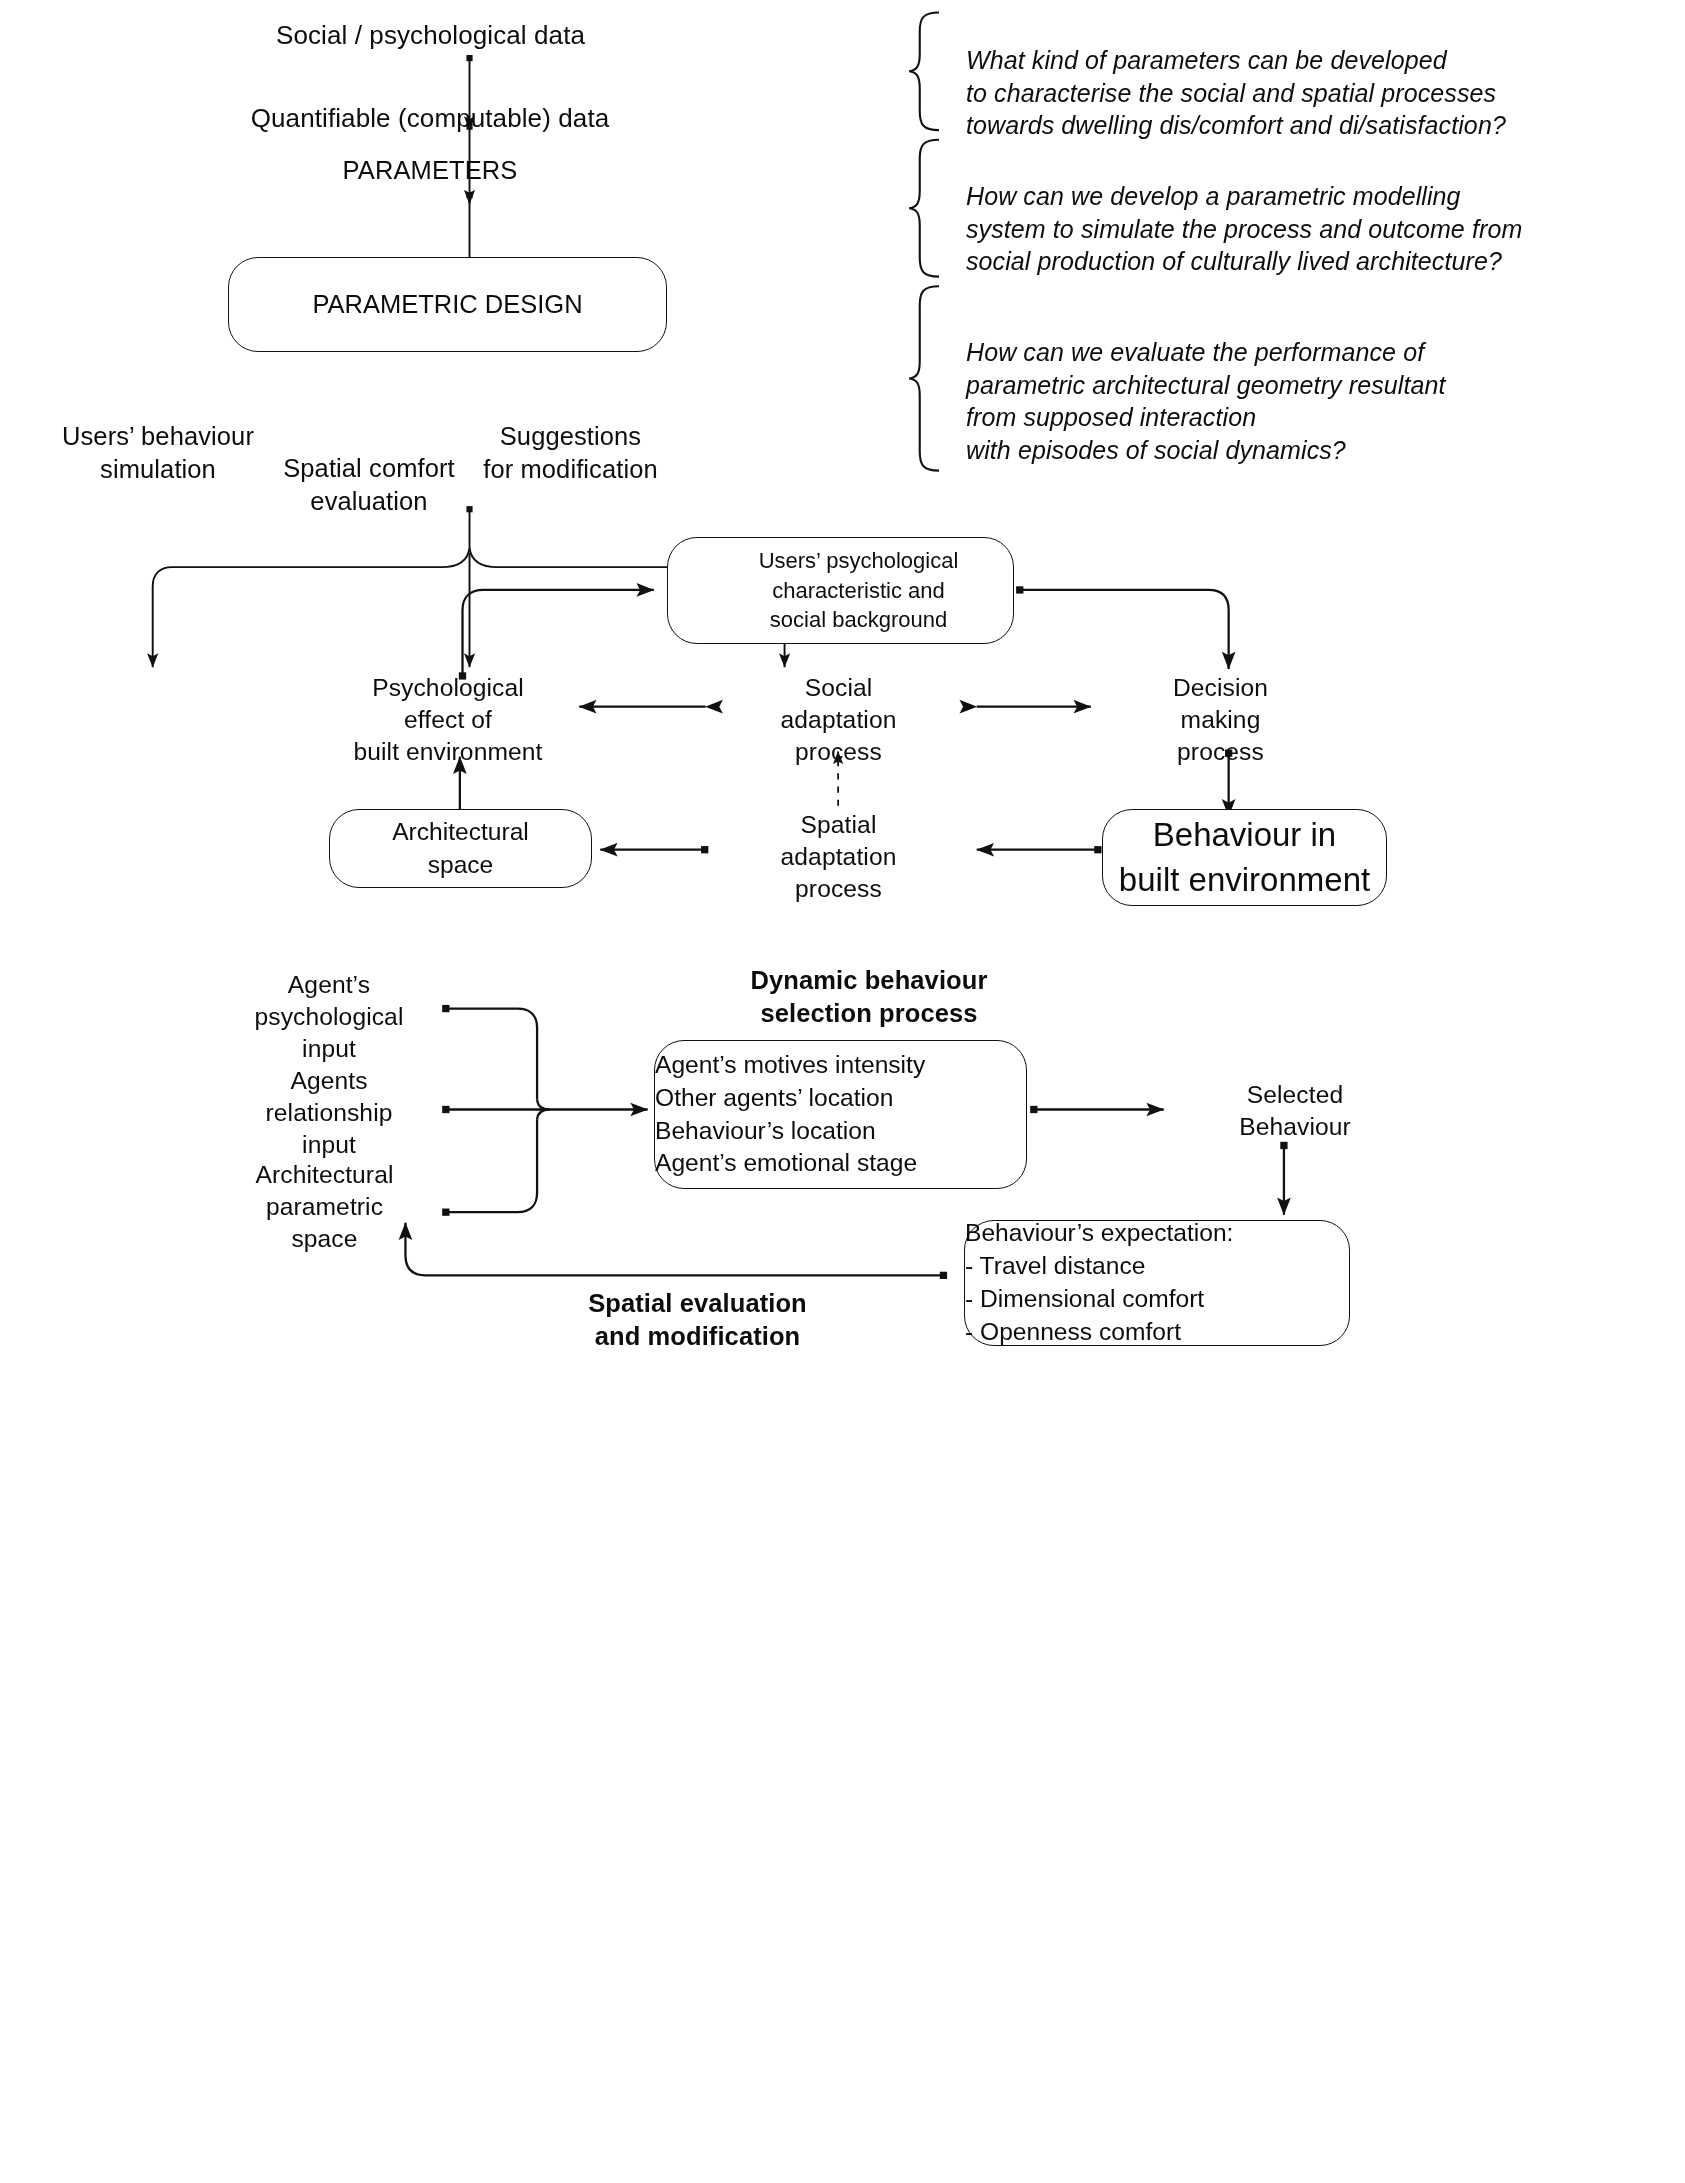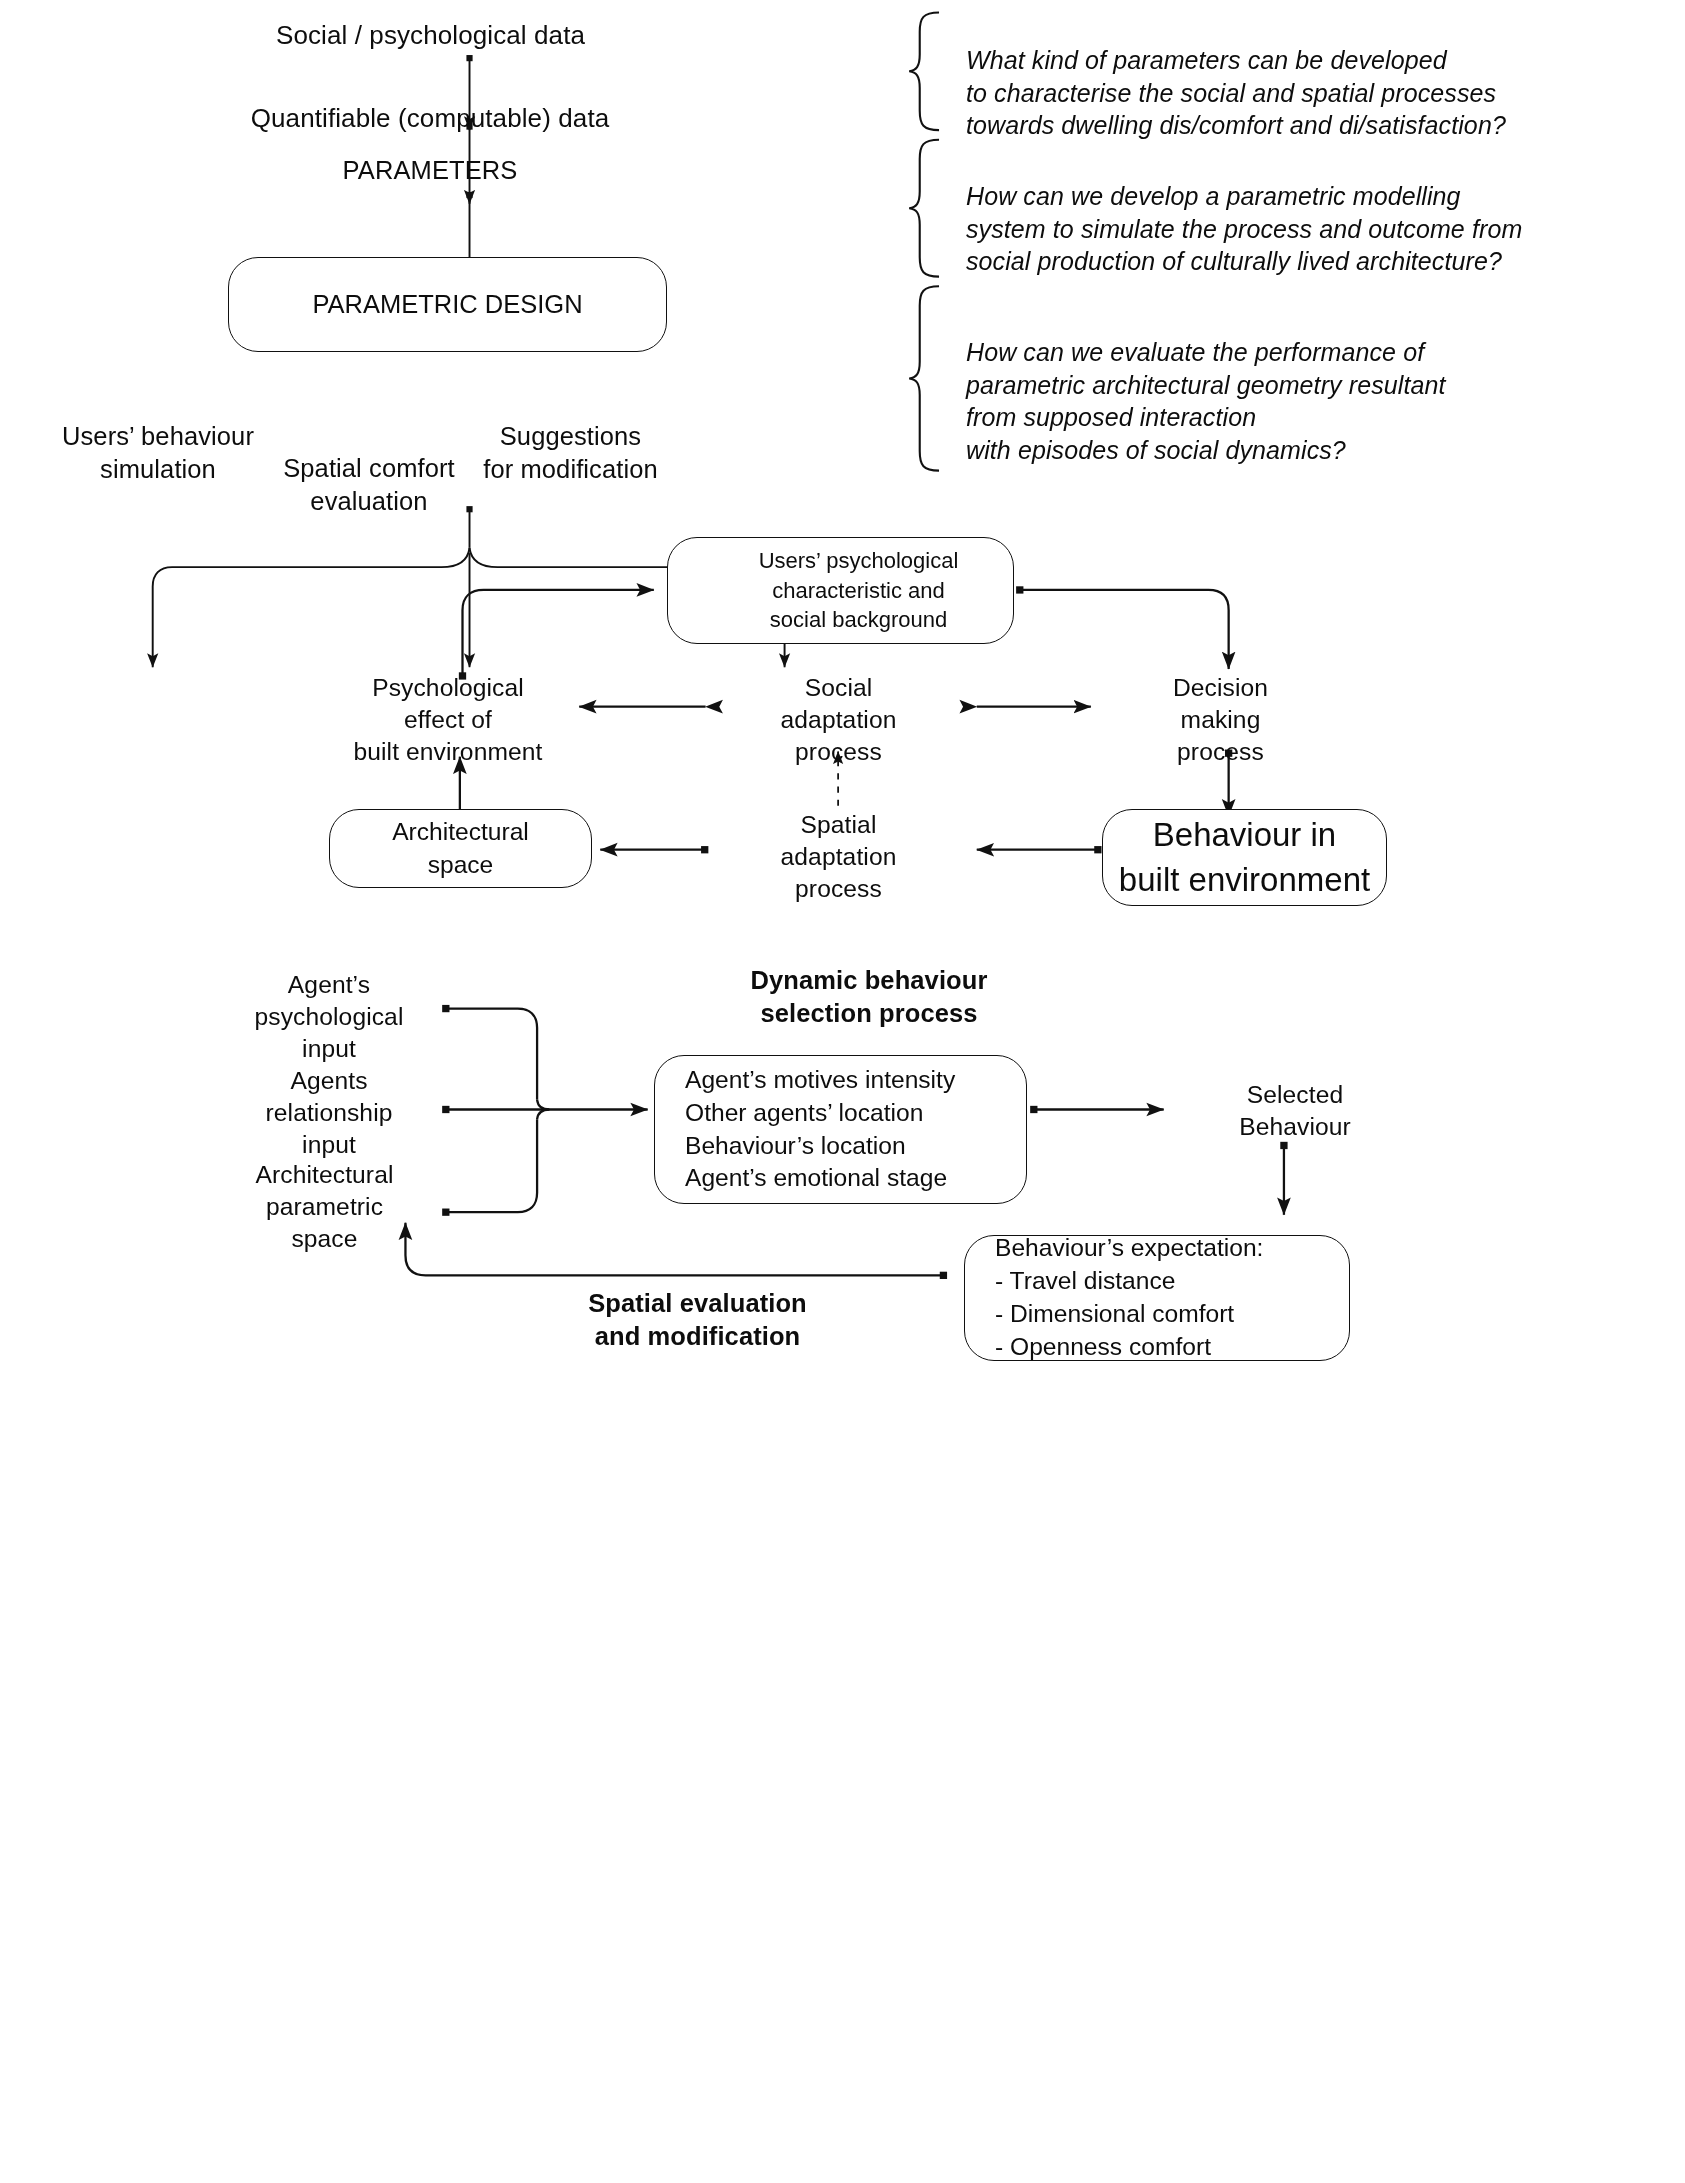--- a/index.html
+++ b/index.html
@@ -44,22 +44,20 @@
     align-items: center;
     justify-content: center;
     text-align: center;
     line-height: 1.34;
     white-space: pre-line;
     box-sizing: border-box;
   }
   .node-box.align-left {
     justify-content: flex-start;
     text-align: left;
-    padding-left: 30px;
-    margin-top: 15px;
   }
 
   
   #d1-social      { left: 176px;  top: 19.3px;   width: 509px; font-size: 26px; }
   #d1-quant       { left: 149px;  top: 84px;   width: 562px; font-size: 26px; margin-top: 18px; }
   #d1-params      { left: 272px;  top: 154px;  width: 316px; font-size: 25.5px; }
   #d1-pd-box      { left: 228px;  top: 233px;  width: 439px; height: 95px; font-size: 25.5px; margin-top: 24px; }
   #d1-out1        { left: 0px;    top: 420px;  width: 316px; font-size: 25.5px; }
   #d1-out2        { left: 202px;  top: 420px;  width: 334px; font-size: 25.5px; margin-top: 32px; }
   #d1-out3        { left: 395px;  top: 420px;  width: 351px; font-size: 25.5px; }

